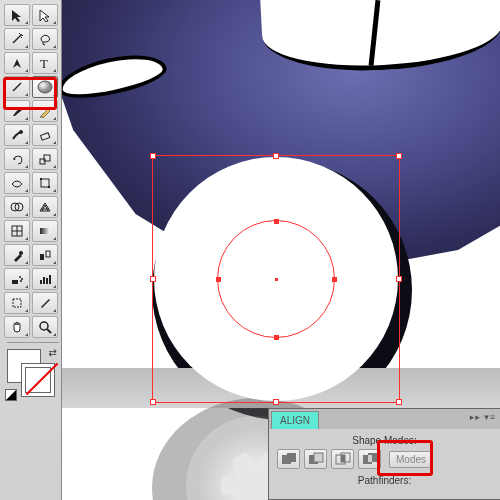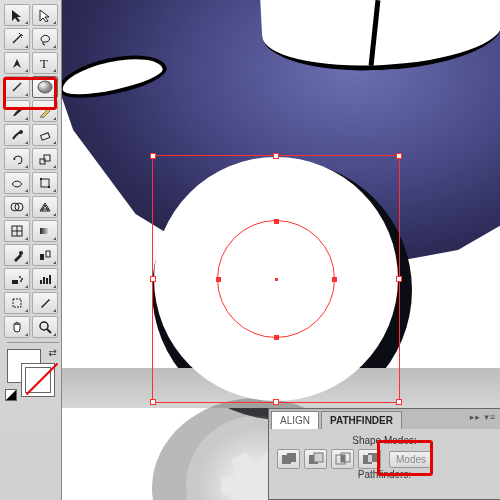--- a/index.html
+++ b/index.html
@@ -256,21 +256,21 @@
   }
   .panel-tabs {
     display: flex;
     background: #bcbcbc;
     height: 20px;
     align-items: flex-end;
     position: relative;
   }
   .tab {
     padding: 3px 8px;
-    background: #ffffff;
+    background: #5eead4;
     border: 1px solid #888;
     border-bottom: none;
     margin-left: 2px;
     color: #555;
     cursor: pointer;
     font-size: 10px;
   }
   .tab.active {
     background: #d0d0d0;
     color: #222;
@@ -592,21 +592,20 @@
     <div class="anchor a-b"></div>
     <div class="anchor a-l"></div>
     <div class="anchor a-r"></div>
   </div>
   <div class="center-dot"></div>
 </div>
 
 <div class="panel">
   <div class="panel-tabs">
     <div class="tab">ALIGN</div>
-    <div class="tab active">PATHFINDER</div>
     <div class="panel-menu">▸▸ ▾≡</div>
   </div>
   <div class="panel-body">
     <div class="label">Shape Modes:</div>
     <div class="mode-row">
       <div class="mode-btn">
           <svg width="16" height="14">
             <rect x="1" y="3" width="9" height="9" fill="#777"></rect>
             <rect x="6" y="1" width="9" height="9" fill="#777"></rect>
           </svg>
@@ -626,18 +625,18 @@
         </div>
       <div class="mode-btn">
           <svg width="16" height="14">
             <rect x="1" y="3" width="9" height="9" fill="#777"></rect>
             <rect x="6" y="1" width="9" height="9" fill="#777"></rect>
             <rect x="6" y="3" width="4" height="7" fill="#d0d0d0"></rect>
           </svg>
         </div>
       <div class="expand-btn">Modes</div>
     </div>
-    <div class="label" style="">Pathfinders:</div>
+    <div class="label" style="margin-top:6px">Pathfinders:</div>
   </div>
 </div>
 
 <div class="hl hl1"></div>
 <div class="hl hl2"></div>
 
 </body></html>

